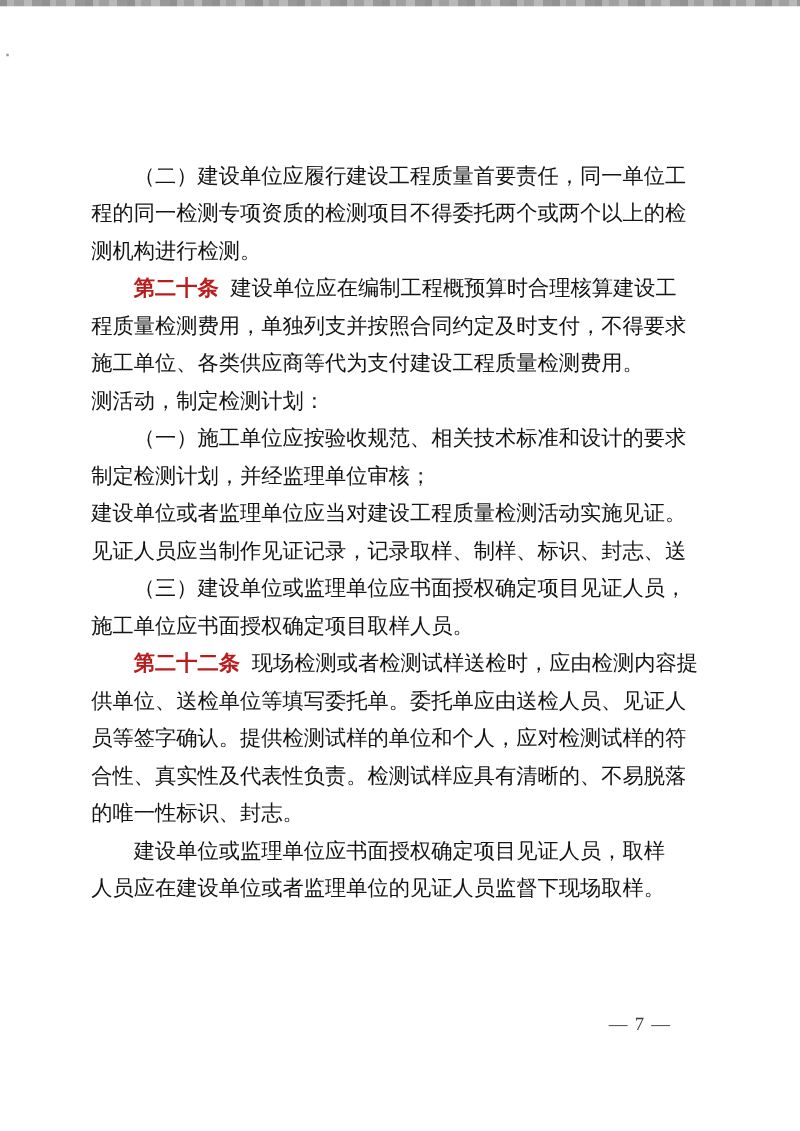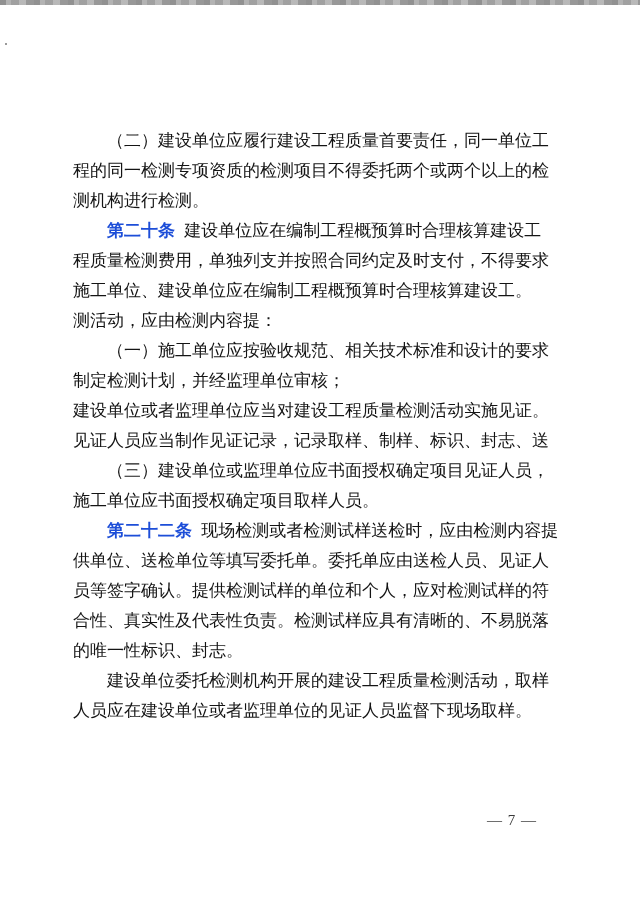--- a/index.html
+++ b/index.html
@@ -46,21 +46,21 @@
   .text-line {
     height: 30px;
     white-space: nowrap;
     letter-spacing: 0;
   }
   .text-line.indent { padding-left: 34px; }
   .article-no {
     font-weight: 700;
     font-family: "Liberation Sans", "DejaVu Sans", sans-serif;
     margin-right: 0.55em;
-    color: #1d4ed8;
+    color: #b91c1c;
   }
   .page-number {
     position: absolute;
     left: 487px;
     top: 811px;
     font-size: 15px;
     line-height: 18px;
     color: #3a3a3a;
     letter-spacing: 1px;
     white-space: nowrap;
@@ -73,31 +73,31 @@
   <div class="scan-edge"></div>
   <div class="scan-speck"></div>
 
   <div class="doc-body">
 
   <div class="text-line indent"><span>（二）建设单位应履行建设工程质量首要责任，同一单位工</span></div>
       <div class="text-line"><span>程的同一检测专项资质的检测项目不得委托两个或两个以上的检</span></div>
       <div class="text-line"><span>测机构进行检测。</span></div>
       <div class="text-line indent"><span class="article-no">第二十条</span><span>建设单位应在编制工程概预算时合理核算建设工</span></div>
       <div class="text-line"><span>程质量检测费用，单独列支并按照合同约定及时支付，不得要求</span></div>
-      <div class="text-line"><span>施工单位、建设单位应在编制工程概预算时合理核算建设工。</span></div>
-      <div class="text-line"><span>测活动，应由检测内容提：</span></div>
+      <div class="text-line"><span>施工单位、各类供应商等代为支付建设工程质量检测费用。</span></div>
+      <div class="text-line"><span>测活动，制定检测计划：</span></div>
       <div class="text-line indent"><span>（一）施工单位应按验收规范、相关技术标准和设计的要求</span></div>
       <div class="text-line"><span>制定检测计划，并经监理单位审核；</span></div>
       <div class="text-line"><span>建设单位或者监理单位应当对建设工程质量检测活动实施见证。</span></div>
       <div class="text-line"><span>见证人员应当制作见证记录，记录取样、制样、标识、封志、送</span></div>
       <div class="text-line indent"><span>（三）建设单位或监理单位应书面授权确定项目见证人员，</span></div>
       <div class="text-line"><span>施工单位应书面授权确定项目取样人员。</span></div>
       <div class="text-line indent"><span class="article-no">第二十二条</span><span>现场检测或者检测试样送检时，应由检测内容提</span></div>
       <div class="text-line"><span>供单位、送检单位等填写委托单。委托单应由送检人员、见证人</span></div>
       <div class="text-line"><span>员等签字确认。提供检测试样的单位和个人，应对检测试样的符</span></div>
       <div class="text-line"><span>合性、真实性及代表性负责。检测试样应具有清晰的、不易脱落</span></div>
       <div class="text-line"><span>的唯一性标识、封志。</span></div>
-      <div class="text-line indent"><span>建设单位委托检测机构开展的建设工程质量检测活动，取样</span></div>
+      <div class="text-line indent"><span>建设单位或监理单位应书面授权确定项目见证人员，取样</span></div>
       <div class="text-line"><span>人员应在建设单位或者监理单位的见证人员监督下现场取样。</span></div>
     </div>
 
   <div class="page-number">— 7 —</div>
 </div>
 
 </body></html>

